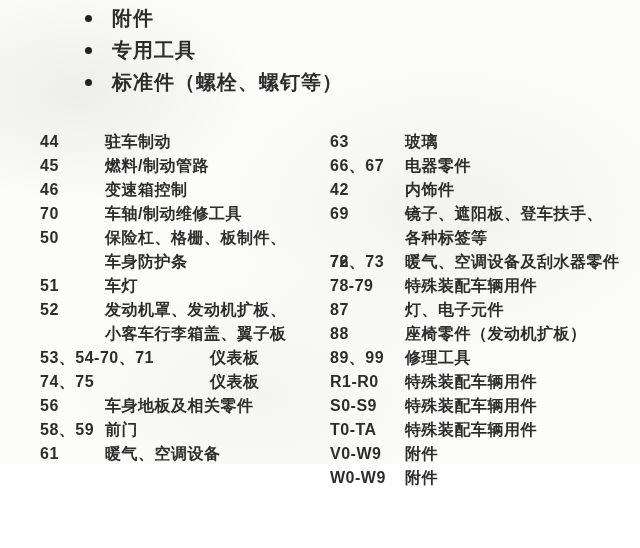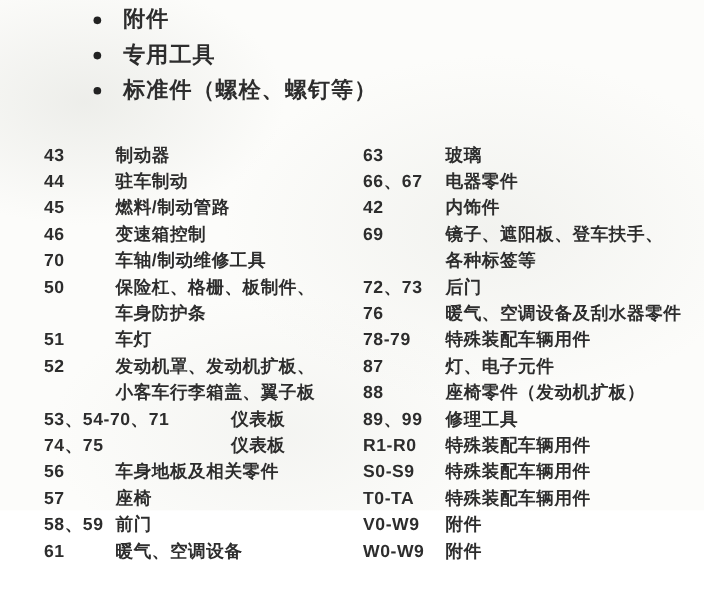--- a/index.html
+++ b/index.html
@@ -96,25 +96,20 @@
 
       <li class="bullet-item">
         <span class="dot"></span>
         <span>标准件（螺栓、螺钉等）</span>
       </li>
     </ul>
 
   <div class="cols">
     <div class="col left">
 
-        <div class="row">
-          <span class="code">43</span>
-          <div class="desc-line">制动器</div>
-
-        </div>
 
         <div class="row">
           <span class="code">44</span>
           <div class="desc-line">驻车制动</div>
 
         </div>
 
         <div class="row">
           <span class="code">45</span>
           <div class="desc-line">燃料/制动管路</div>
@@ -162,25 +157,20 @@
           <div class="desc-line">仪表板</div>
 
         </div>
 
         <div class="row">
           <span class="code">56</span>
           <div class="desc-line">车身地板及相关零件</div>
 
         </div>
 
-        <div class="row">
-          <span class="code">57</span>
-          <div class="desc-line">座椅</div>
-
-        </div>
 
         <div class="row">
           <span class="code">58、59</span>
           <div class="desc-line">前门</div>
 
         </div>
 
         <div class="row">
           <span class="code">61</span>
           <div class="desc-line">暖气、空调设备</div>
@@ -208,21 +198,20 @@
         </div>
 
         <div class="row">
           <span class="code">69</span>
           <div class="desc-line">镜子、遮阳板、登车扶手、</div>
           <div class="desc-line">各种标签等</div>
         </div>
 
         <div class="row">
           <span class="code">72、73</span>
-          <div class="desc-line">后门</div>
 
         </div>
 
         <div class="row">
           <span class="code">76</span>
           <div class="desc-line">暖气、空调设备及刮水器零件</div>
 
         </div>
 
         <div class="row">

